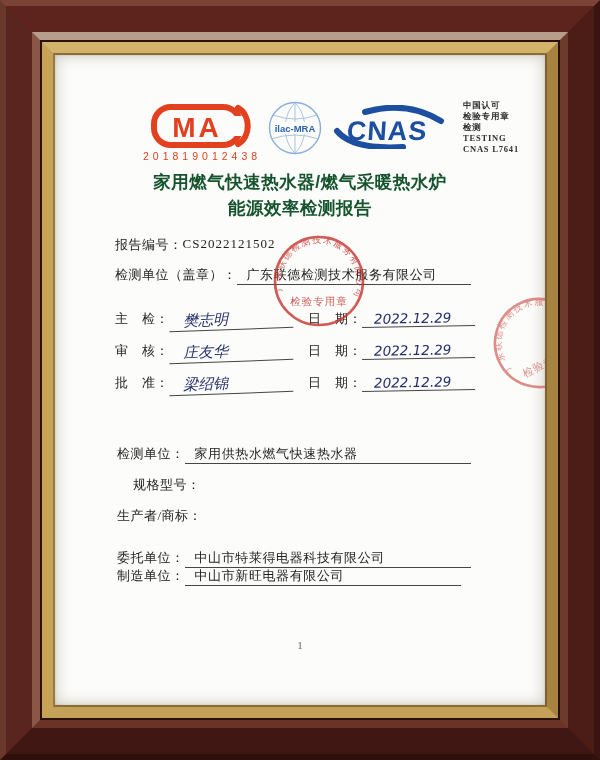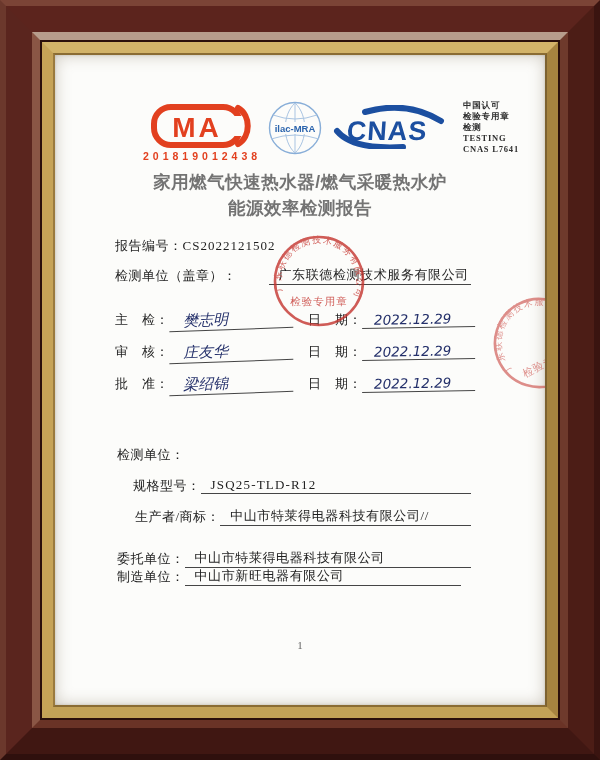--- a/index.html
+++ b/index.html
@@ -11,33 +11,33 @@
   .f3{width:100%;height:100%;border:8px solid;border-color:#b79d8c #6e3a2c #6a3326 #8a5645;}
   .f4{width:100%;height:100%;border:2px solid #2a0f0b;}
   .f5{width:100%;height:100%;border:11px solid;border-color:#d2b369 #a68440 #c3a257 #c6a357;}
   .f6{width:100%;height:100%;border:2px solid;border-color:#8a6c34 #7d6230 #8a6c34 #9a7a3e;}
   .page{position:relative;width:100%;height:100%;background:#fcfcfa;overflow:hidden;
         box-shadow:inset 0 0 16px rgba(110,95,70,.33), inset 0 0 3px rgba(110,95,70,.28);
         color:#1e1e1e;}
   
   .cma{position:absolute;left:95px;top:48px;width:104px;height:46px;}
   .cma-num{position:absolute;left:88px;top:95px;width:118px;text-align:left;
-           font-family:"Liberation Sans",sans-serif;font-weight:bold;font-size:10.5px;
+           font-family:"Liberation Sans",sans-serif;font-weight:normal;font-size:10.5px;
            letter-spacing:4px;color:#e2401f;}
   .ilac{position:absolute;left:213px;top:46px;width:54px;height:54px;}
   .cnas{position:absolute;left:276px;top:50px;width:118px;height:44px;}
   .accr{position:absolute;left:408px;top:45px;width:88px;
         font-family:Liberation Serif, serif;font-weight:bold;color:#2e2e2e;
         font-size:8.5px;line-height:11px;letter-spacing:.8px;}
   
   .title{position:absolute;left:0;right:0;top:114px;text-align:center;
          font-family:"Liberation Sans","DejaVu Sans",sans-serif;font-weight:bold;
-         font-size:17.5px;color:#737373;letter-spacing:.5px;line-height:26px;}
+         font-size:17.5px;color:#14532d;letter-spacing:.5px;line-height:26px;}
   
-  .row{position:absolute;display:flex;align-items:center;height:19px;font-size:13px;}
+  .row{position:absolute;display:flex;align-items:flex-start;height:19px;font-size:13px;}
   .row .lab{white-space:pre;letter-spacing:.5px;}
   .uline{border-bottom:1px solid #454545;}
   .fill{flex:1;padding-left:10px;letter-spacing:.6px;white-space:pre;}
   .hw{font-family:"DejaVu Sans",sans-serif;font-style:italic;color:#25316b;}
   .name{width:124px;padding-left:14px;font-size:15px;transform:rotate(-2deg);}
   .dlab{margin-left:15px;white-space:pre;letter-spacing:.5px;}
   .date{flex:1;padding-left:12px;font-size:13.5px;transform:rotate(-1deg);}
   
   .stamp{position:absolute;width:96px;height:96px;}
   .stamp1{left:216px;top:178px;opacity:.8;}
@@ -90,21 +90,21 @@
     <div class="title">
       <div>家用燃气快速热水器/燃气采暖热水炉</div>
       <div>能源效率检测报告</div>
     </div>
 
     <div class="row" style="left:60px;top:181px;">
       <span class="lab">报告编号：</span>
       <span style="letter-spacing:1px;">CS2022121502</span>
     </div>
 
-    <div class="row" style="left:60px;right:74px;top:211px;gap:32px;">
+    <div class="row" style="left:60px;right:74px;top:211px;">
       <span class="lab">检测单位（盖章）：</span>
       <span class="fill uline">广东联德检测技术服务有限公司</span>
     </div>
 
     <div class="row" style="left:60px;right:70px;top:255px;">
       <span class="lab">主　检：</span>
       <span class="name uline hw">樊志明</span>
       <span class="dlab">日　期：</span>
       <span class="date uline hw">2022.12.29</span>
     </div>
@@ -116,28 +116,27 @@
     </div>
     <div class="row" style="left:60px;right:70px;top:319px;">
       <span class="lab">批　准：</span>
       <span class="name uline hw">梁绍锦</span>
       <span class="dlab">日　期：</span>
       <span class="date uline hw">2022.12.29</span>
     </div>
 
     <div class="row" style="left:62px;right:74px;top:390px;">
       <span class="lab">检测单位：</span>
+      <span class="fill uline">家用供热水燃气快速热水器</span>
     </div>
     <div class="row" style="left:62px;right:74px;top:421px;margin-left:16px;">
       <span class="lab">规格型号：</span>
-      <span class="fill uline" style="letter-spacing:1.2px;">JSQ25-TLD-R12</span>
     </div>
-    <div class="row" style="left:80px;right:74px;top:452px;">
+    <div class="row" style="left:62px;right:74px;top:452px;">
       <span class="lab">生产者/商标：</span>
-      <span class="fill uline">中山市特莱得电器科技有限公司//</span>
     </div>
     <div class="row" style="left:62px;right:74px;top:494px;">
       <span class="lab">委托单位：</span>
       <span class="fill uline">中山市特莱得电器科技有限公司</span>
     </div>
     <div class="row" style="left:62px;right:84px;top:512px;">
       <span class="lab">制造单位：</span>
       <span class="fill uline">中山市新旺电器有限公司</span>
     </div>
 

